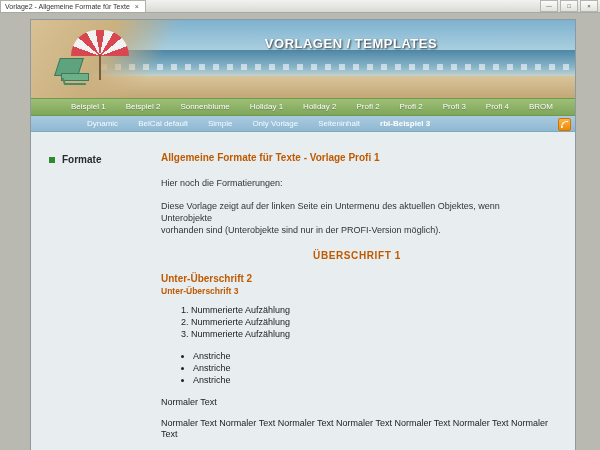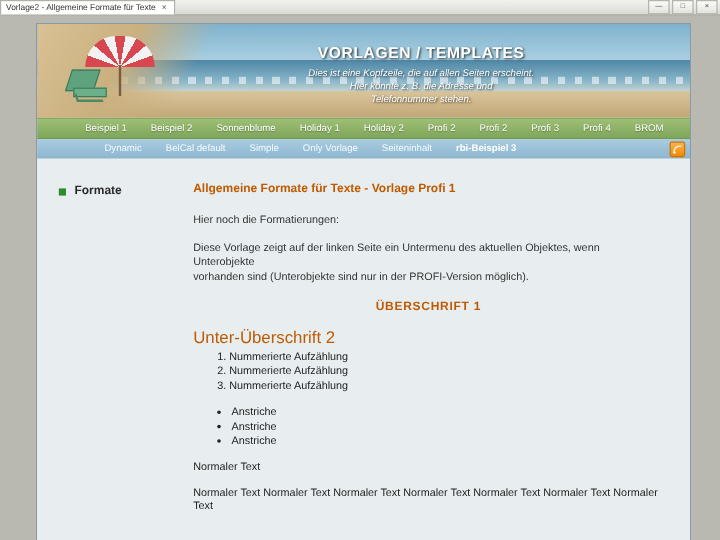--- a/index.html
+++ b/index.html
@@ -268,22 +268,22 @@
   }
   .centered-heading {
     text-align: center;
     font-size: 10px;
     font-weight: bold;
     color: #c05a00;
     letter-spacing: .6px;
     margin: 14px 0 12px 0;
   }
   .sub-h2 {
-    font-size: 14px;
-    font-weight: normal;
+    font-size: 10px;
+    font-weight: bold;
     color: #c05a00;
     margin: 0 0 2px 0;
   }
   .sub-h3 {
     font-size: 8.5px;
     font-weight: bold;
     color: #c05a00;
     margin: 0 0 8px 0;
   }
   ol.num-list, ul.dash-list {
@@ -326,25 +326,20 @@
       <div class="sand-left"></div>
       <div class="umbrella"></div>
       <div class="umbrella-pole"></div>
       <div class="chair">
         <div class="chair-back"></div>
         <div class="chair-seat"></div>
         <div class="chair-leg"></div>
       </div>
       <div class="banner-text">
         <div class="banner-title">VORLAGEN / TEMPLATES</div>
-        <div class="banner-sub">
-          <div>Dies ist eine Kopfzeile, die auf allen Seiten erscheint.</div>
-          <div>Hier könnte z. B. die Adresse und</div>
-          <div>Telefonnummer stehen.</div>
-        </div>
       </div>
     </div>
 
     <div class="nav-primary">
       <div class="nav-item">Beispiel 1</div>
       <div class="nav-item">Beispiel 2</div>
       <div class="nav-item">Sonnenblume</div>
       <div class="nav-item">Holiday 1</div>
       <div class="nav-item">Holiday 2</div>
       <div class="nav-item">Profi 2</div>
@@ -379,20 +374,21 @@
         <p class="para">Hier noch die Formatierungen:</p>
 
         <p class="para">
           <span>Diese Vorlage zeigt auf der linken Seite ein Untermenu des aktuellen Objektes, wenn Unterobjekte</span><br>
           <span>vorhanden sind (Unterobjekte sind nur in der PROFI-Version möglich).</span>
         </p>
 
         <div class="centered-heading">ÜBERSCHRIFT 1</div>
 
         <div class="sub-h2">Unter-Überschrift 2</div>
+        <div class="sub-h3">Unter-Überschrift 3</div>
 
         <ol class="num-list">
           <li>Nummerierte Aufzählung</li>
           <li>Nummerierte Aufzählung</li>
           <li>Nummerierte Aufzählung</li>
         </ol>
 
         <ul class="dash-list">
           <li>Anstriche</li>
           <li>Anstriche</li>

